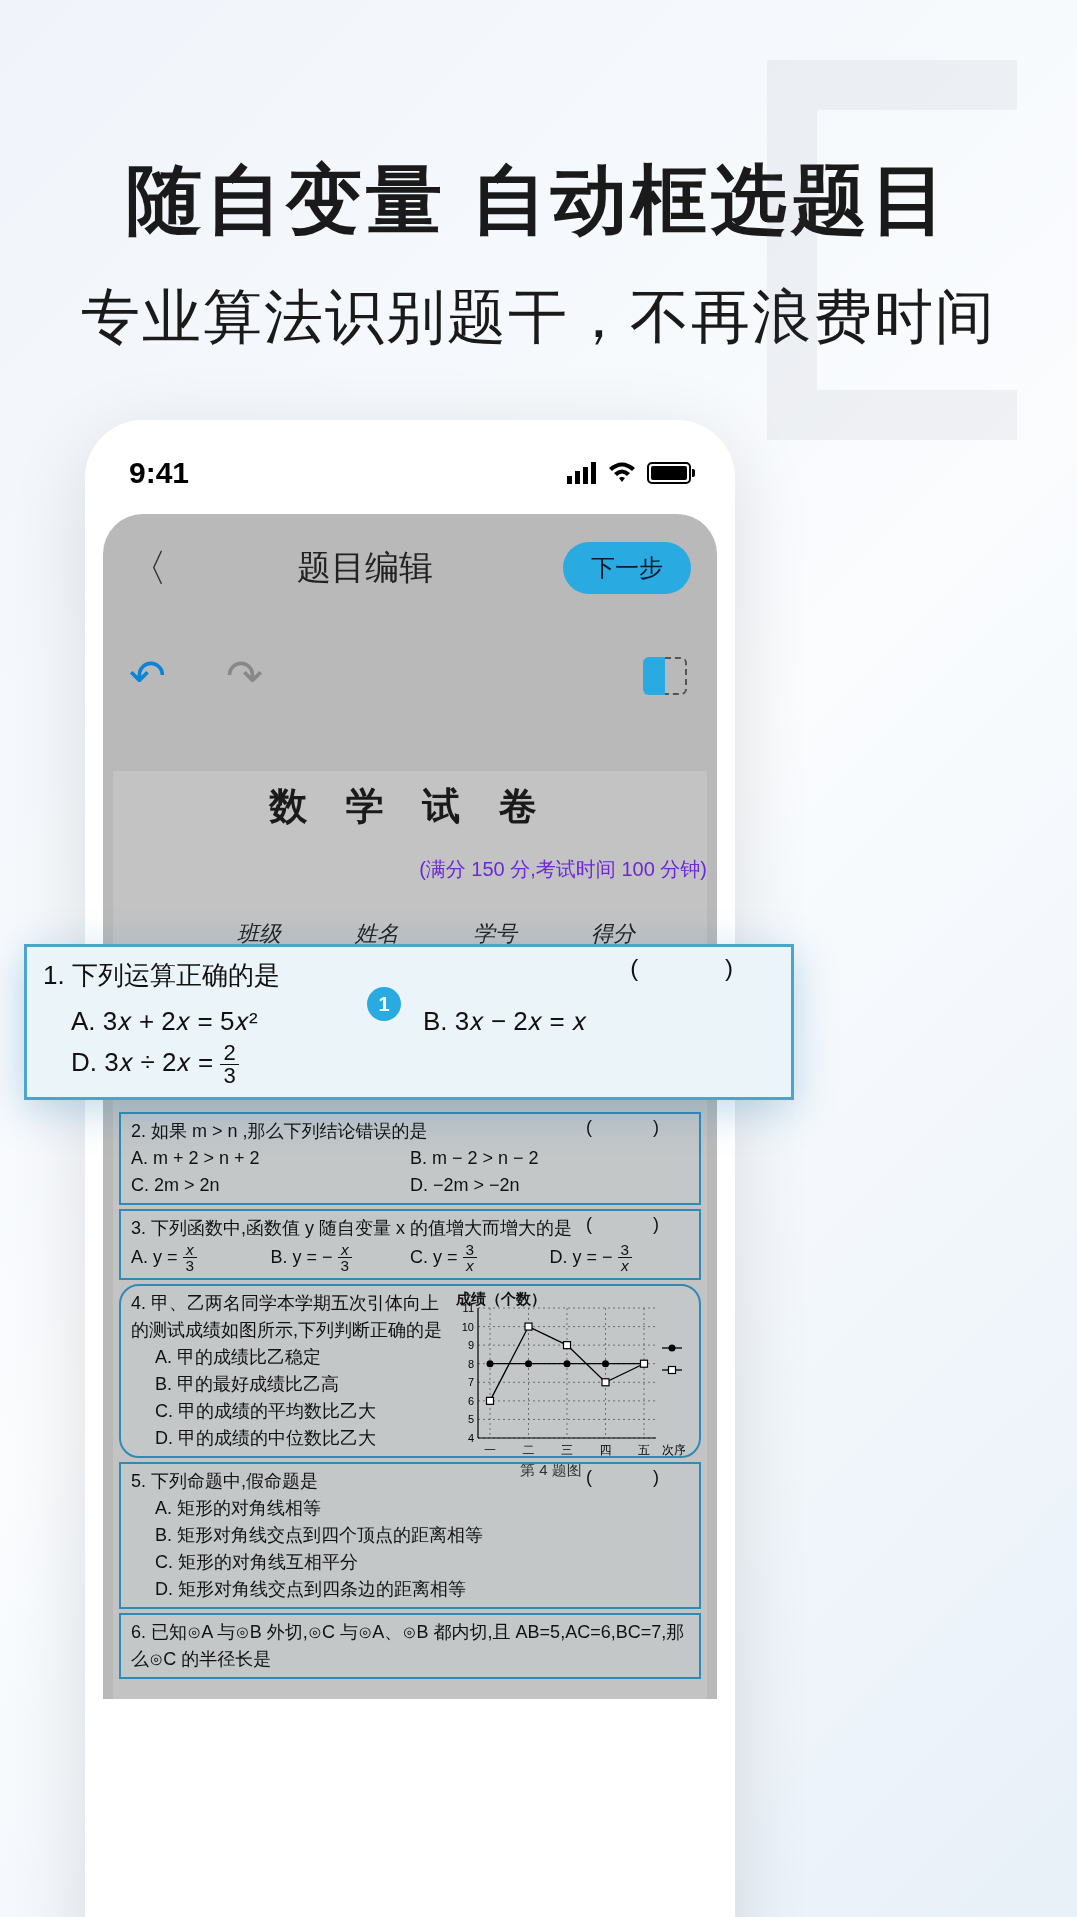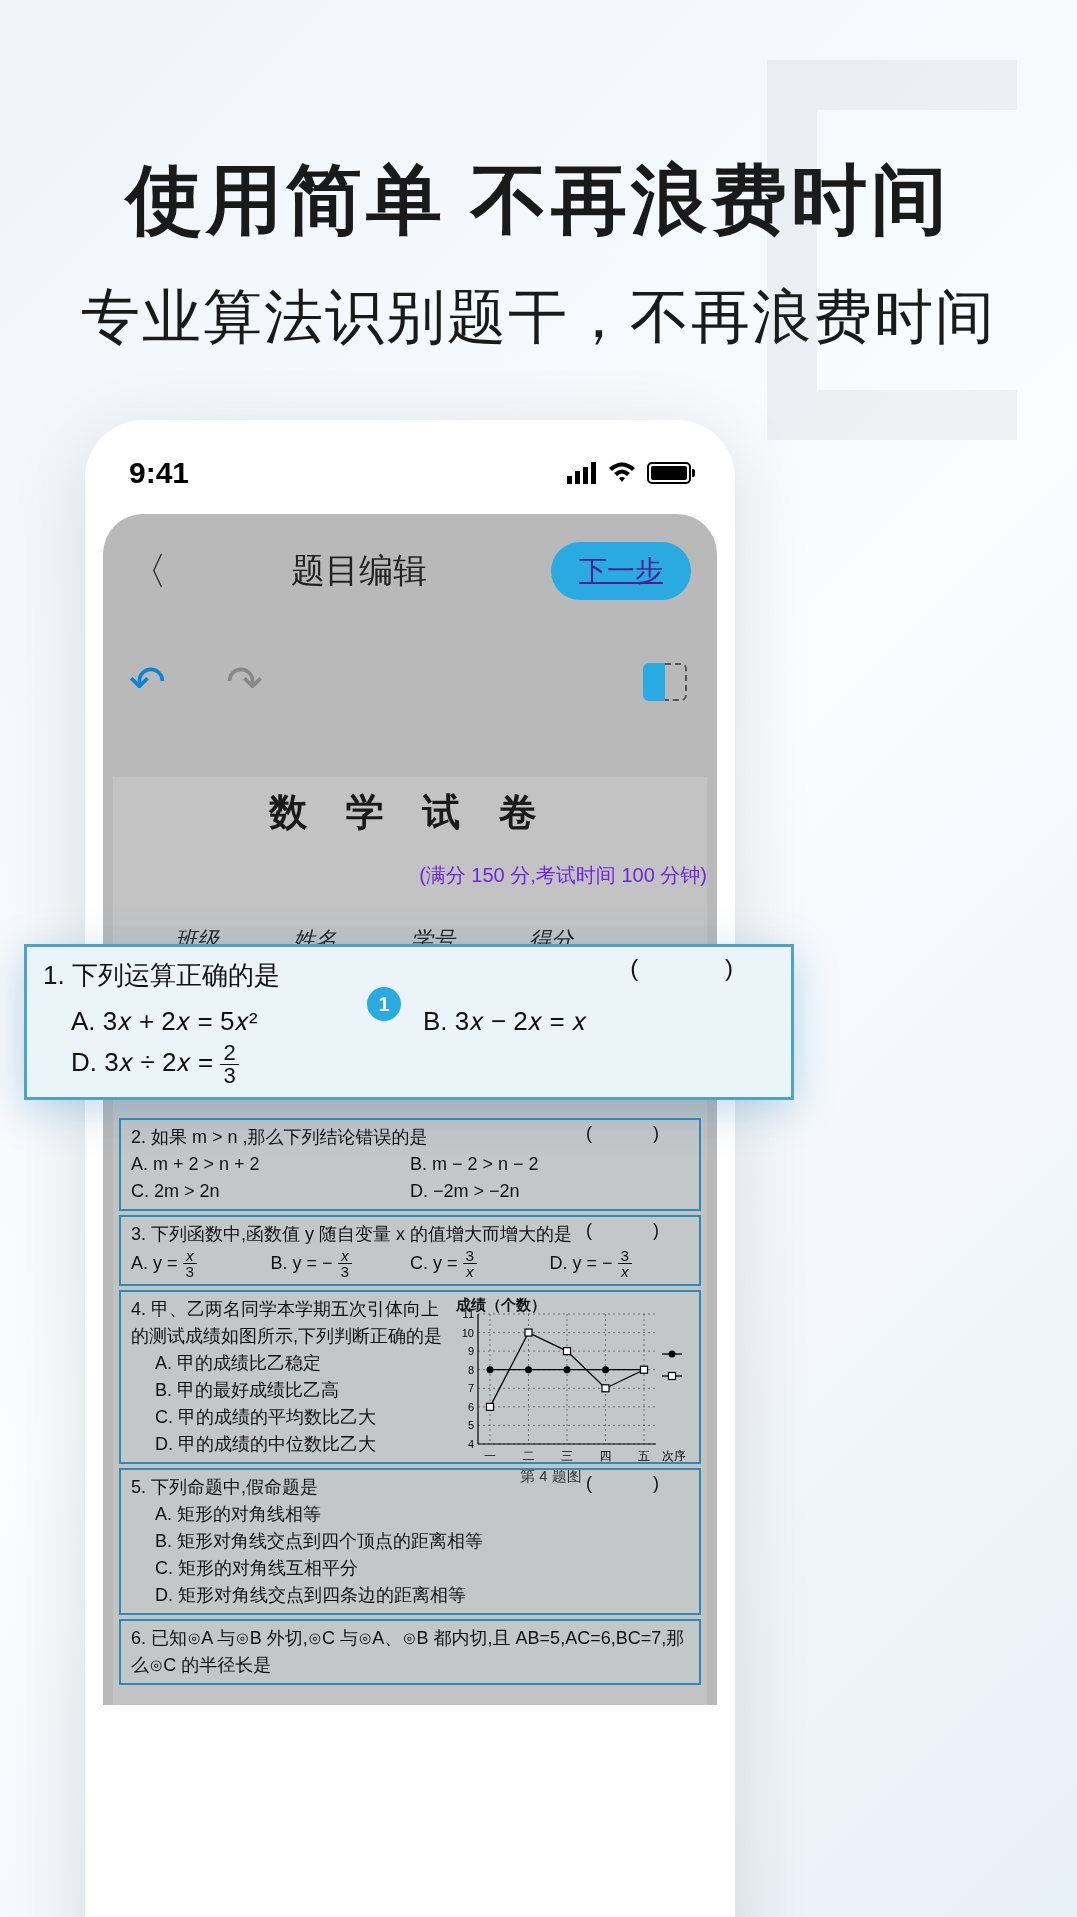--- a/index.html
+++ b/index.html
@@ -74,26 +74,25 @@
   background: #b9b9b9;
   display: flex;
   align-items: center;
   justify-content: space-between;
   padding: 28px 26px;
 }
 .back-btn { font-size: 38px; color:#333; font-weight:300; }
 .app-title { font-size: 34px; color:#222; font-weight:500; }
 .next-btn {
   background: #29abe2;
-  color: #4c1d95;
-  font-size: 28px;
+  color: #0f172a;
+  font-size: 24px;
   padding: 10px 28px;
   border-radius: 30px;
   font-weight: 500;
-  text-decoration: underline;
 }
 .toolbar {
   background: #b9b9b9;
   display: flex;
   align-items: center;
   padding: 28px 26px 30px;
   gap: 60px;
 }
 .undo-icon, .redo-icon { font-size: 44px; }
 .undo-icon { color: #0a84d6; }
@@ -108,21 +107,21 @@
 .paper {
   background: #b9b9b9;
   padding: 40px 10px 0;
 }
 .paper-inner {
   background: rgba(255,255,255,0.15);
   padding: 10px 0 16px;
 }
 .paper-title { text-align:center; font-size: 38px; font-weight:700; letter-spacing: 14px; color:#1a1a1a; }
 .paper-meta { text-align:right; font-size: 20px; margin-top: 24px; color:#6d28d9; }
-.paper-fields { display:flex; justify-content:center; gap:2px; margin-top: 36px; font-size:22px; color:#222; }
+.paper-fields { display:flex; justify-content:flex-end; gap:2px; margin-top: 36px; font-size:22px; color:#222; }
 .paper-fields span { border-bottom:2px solid #222; display:inline-block; min-width:70px; }
 .section-title { font-size: 20px; font-weight:700; margin: 36px 0 4px 8px; color:#111; }
 .selected-q {
   position: absolute;
   left: 24px;
   top: 944px;
   width: 770px;
   background: #eaf4f9;
   border: 3px solid #4aa5c9;
   box-shadow: 0 10px 40px rgba(30,120,180,0.28);
@@ -173,21 +172,21 @@
 .frac { display:inline-flex; flex-direction:column; align-items:center; font-size:0.85em; line-height:1; vertical-align:middle; }
 .frac .n { border-bottom:1.5px solid currentColor; padding:0 3px; }
 .frac .d { padding:0 3px; }
 .it { font-style: italic; }
 </style>
 </head>
 <body>
 
 <div class="bg-deco"></div>
 
-<h1 class="headline">使用简单 不再浪费时间</h1>
+<h1 class="headline">随自变量 自动框选题目</h1>
 <h2 class="subhead">专业算法识别题干，不再浪费时间</h2>
 
 <div class="phone">
   <div class="status-bar">
     <div>9:41</div>
     <div class="status-icons">
       <svg class="signal-icon" viewBox="0 0 30 22">
           <rect x="0" y="14" width="5" height="8"></rect>
           <rect x="8" y="9" width="5" height="13"></rect>
           <rect x="16" y="5" width="5" height="17"></rect>
@@ -256,21 +255,21 @@
               <div><span>C. y = </span><span class="frac">
                     <span class="n">3</span>
                     <span class="d it">x</span>
                   </span></div>
               <div><span>D. y = − </span><span class="frac">
                     <span class="n">3</span>
                     <span class="d it">x</span>
                   </span></div>
             </div>
           </div>
-          <div class="q-box q4-wrap" style="min-height:150px; padding-right:250px;">
+          <div class="q-box q4-wrap" style="min-height:150px; padding-right:250px;border-radius:20px;">
             <div>4. 甲、乙两名同学本学期五次引体向上的测试成绩如图所示,下列判断正确的是</div>
             <div style="margin-left:24px">
               <div>A. 甲的成绩比乙稳定</div>
               <div>B. 甲的最好成绩比乙高</div>
               <div>C. 甲的成绩的平均数比乙大</div>
               <div>D. 甲的成绩的中位数比乙大</div>
             </div>
             <div class="chart-box">
               <div class="chart-title">成绩（个数）</div>
               <svg width="235" height="168" viewBox="0 0 235 168">

